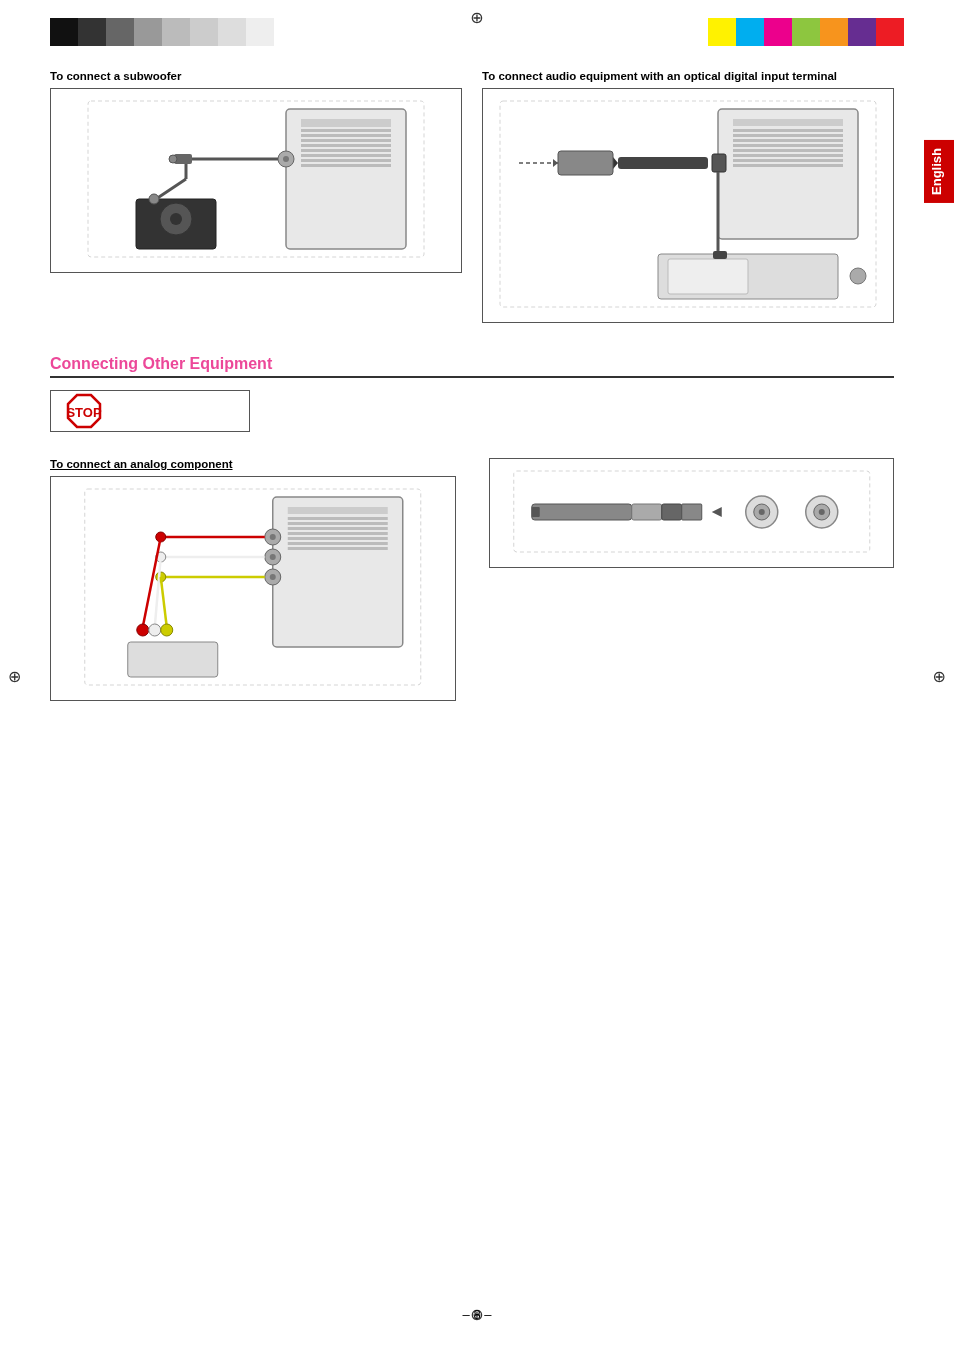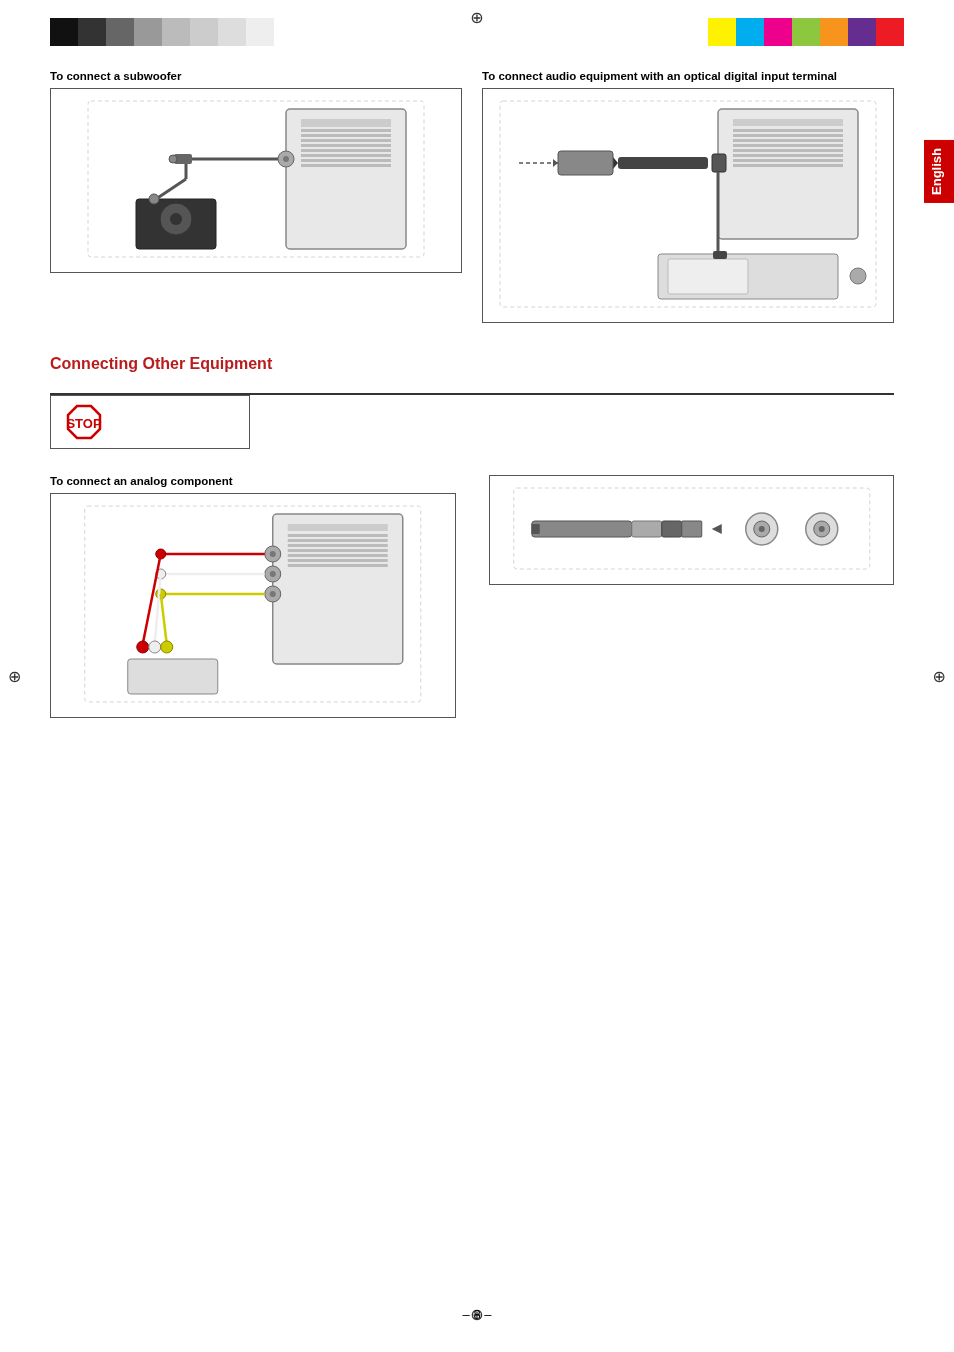--- a/index.html
+++ b/index.html
@@ -55,42 +55,43 @@
       text-orientation: mixed;
       transform: rotate(180deg);
       padding: 8px 5px;
       text-align: center;
     }
 
     .section-heading {
       font-size: 16px;
       font-weight: bold;
       border-bottom: 2px solid #333;
-      padding-bottom: 20px;
-      color: #b91c1c;
+      padding-bottom: 3px;
+      margin-bottom: 12px;
+      color: #ec4899;
     }
 
     
     .diagram-box {
       border: 1px solid #555;
       padding: 10px;
       margin-bottom: 12px;
       position: relative;
       background: #fff;
       min-height: 120px;
     }
 
     .diagram-box-large {
       min-height: 160px;
     }
 
     
     .stop-icon-box {
       border: 1px solid #555;
-      padding: 8px 15px;
+      padding: 2px 15px;
       margin-bottom: 12px;
       display: inline-flex;
       align-items: flex-end;
       gap: 8px;
       min-width: 200px;
     }
 
     .stop-icon {
       width: 36px;
       height: 36px;
@@ -116,20 +117,21 @@
 
     .top-section {
       display: flex;
       gap: 20px;
       margin-bottom: 20px;
     }
 
     .bottom-section {
       display: flex;
       gap: 33px;
+      text-decoration: underline;
     }
 
     .half-col {
       flex: 1;
     }
 
     .sub-label {
       font-size: 11.5px;
       font-weight: bold;
       margin-bottom: 6px;

